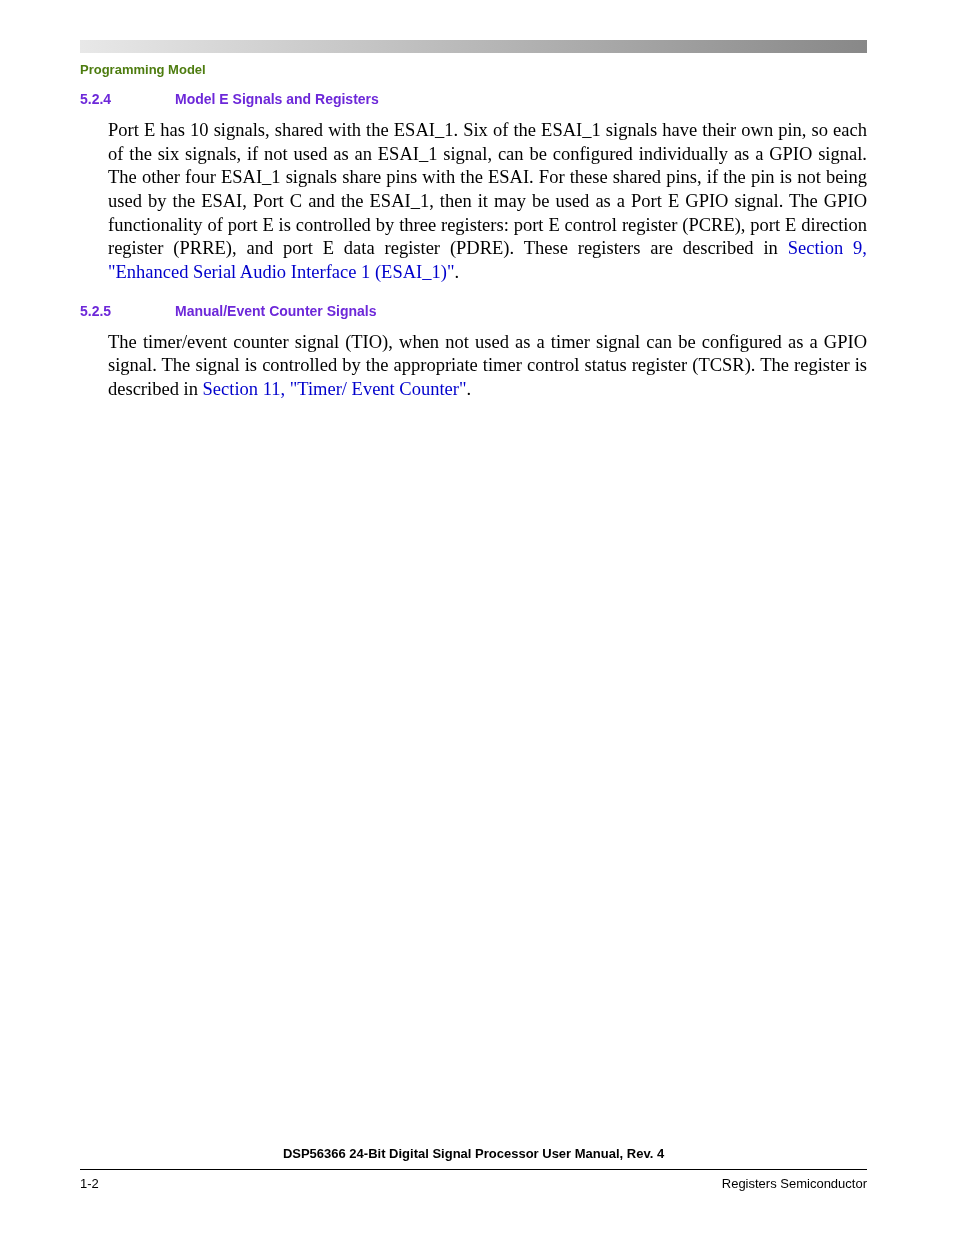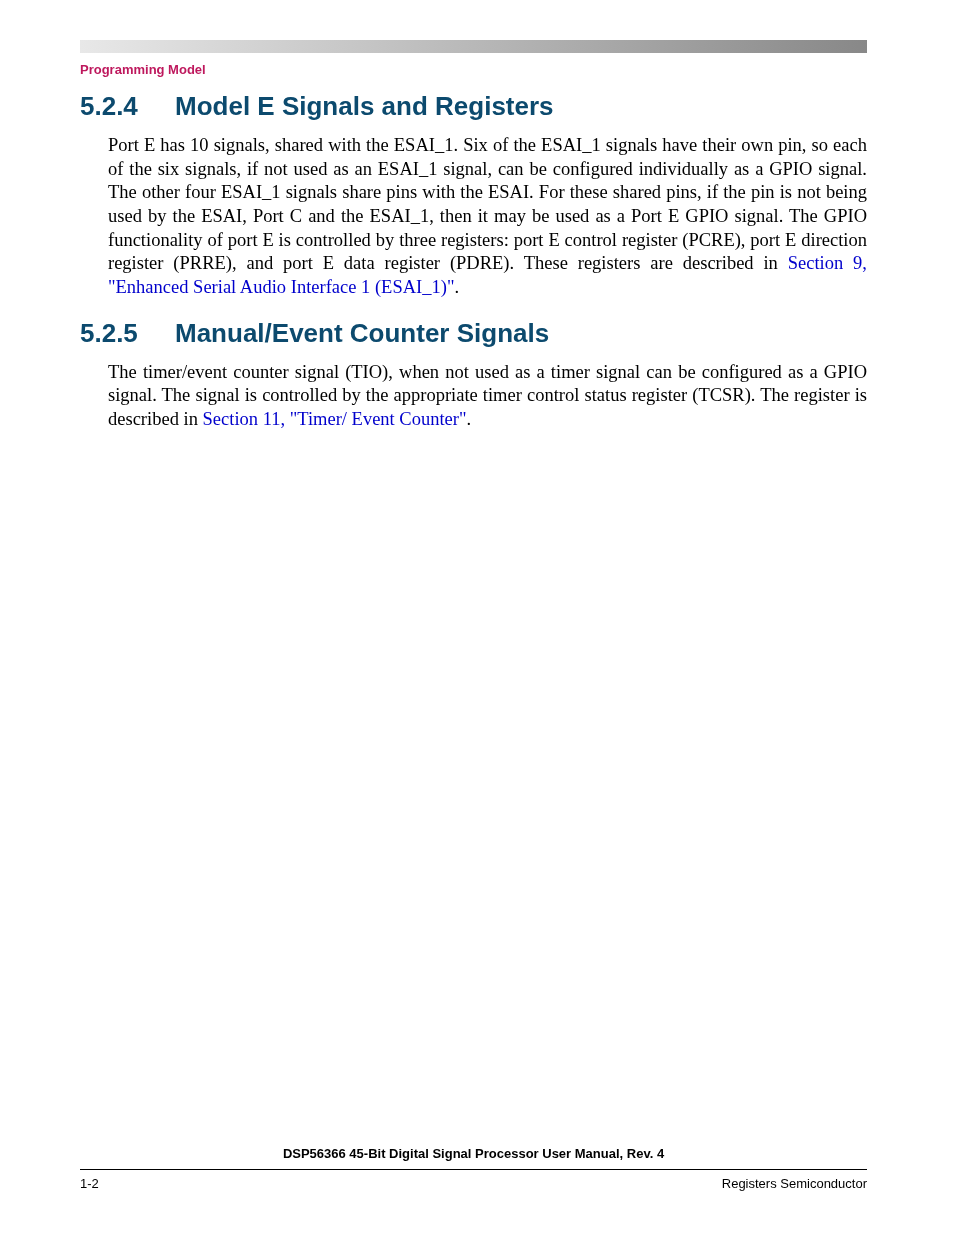--- a/index.html
+++ b/index.html
@@ -25,28 +25,28 @@
     .content {
       position: absolute;
       top: 62px;
       left: 80px;
       right: 87px;
     }
     .running-header {
       font-family: Arial, Helvetica, sans-serif;
       font-weight: bold;
       font-size: 13px;
-      color: #be185d;
+      color: #4d7c0f;
       margin-bottom: 14px;
     }
     .section-heading {
       font-family: Arial, Helvetica, sans-serif;
       font-weight: bold;
-      font-size: 26px;
-      color: #0c4a6e;
+      font-size: 14px;
+      color: #6d28d9;
       margin-bottom: 12px;
       display: flex;
     }
     .section-number {
       display: inline-block;
       width: 95px;
       flex-shrink: 0;
     }
     .section-title {
       display: inline-block;
@@ -106,19 +106,19 @@
   <div class="section-heading">
     <span class="section-number">5.2.5</span>
     <span class="section-title">Manual/Event Counter Signals</span>
   </div>
   <p class="body-text">
     <span>The timer/event counter signal (TIO), when not used as a timer signal can be configured as a GPIO signal. The signal is controlled by the appropriate timer control status register (TCSR). The register is described in </span><span class="link">Section 11, "Timer/ Event Counter"</span><span>.</span>
   </p>
 </div>
 
 <div class="footer">
-  <div class="footer-title">DSP56366 45-Bit Digital Signal Processor User Manual, Rev. 4</div>
+  <div class="footer-title">DSP56366 24-Bit Digital Signal Processor User Manual, Rev. 4</div>
   <hr class="footer-rule">
   <div class="footer-row">
     <span>1-2</span>
     <span>Registers Semiconductor</span>
   </div>
 </div>
 
 </body></html>

